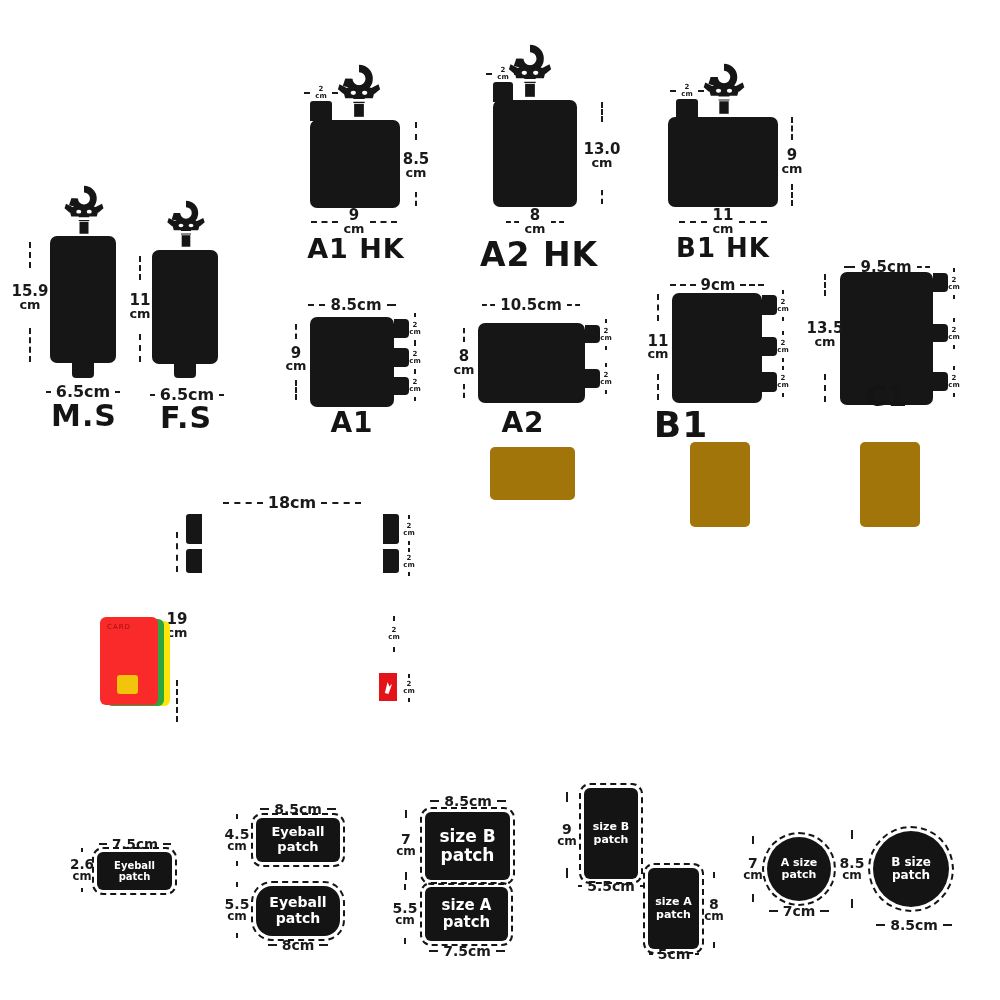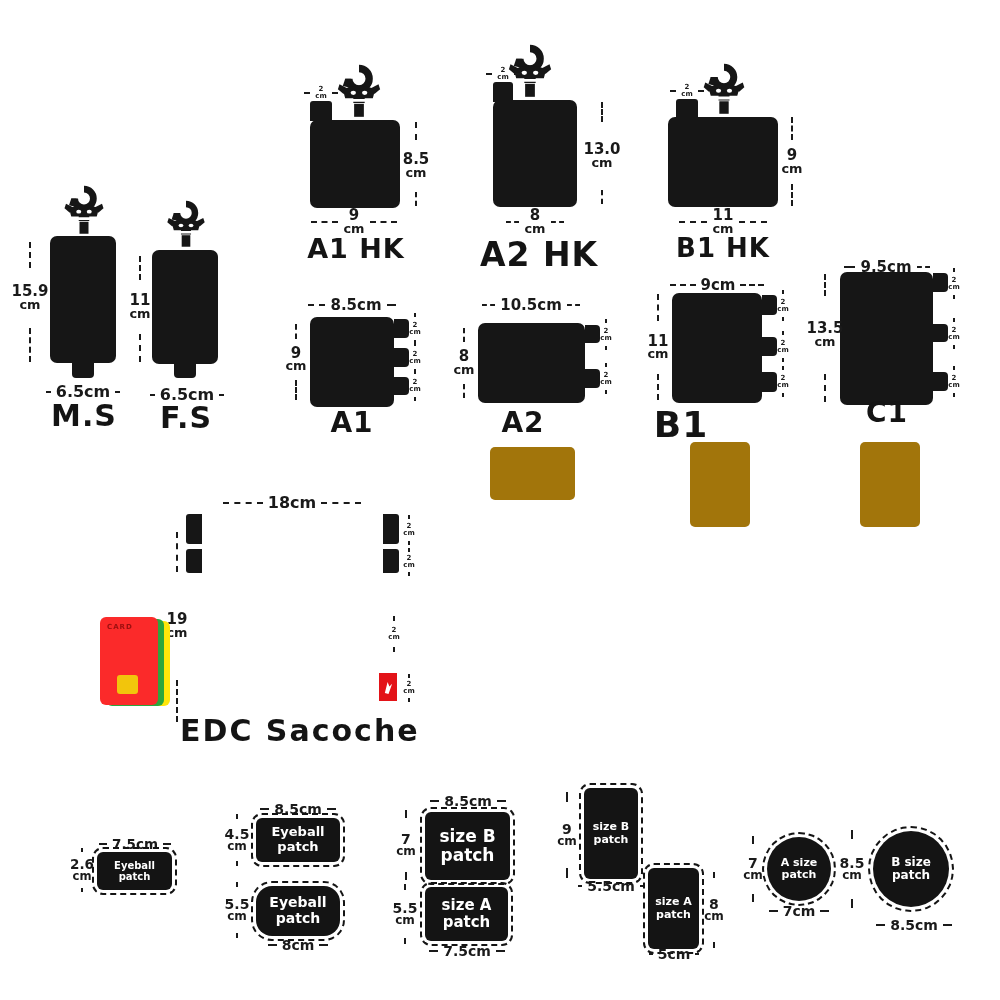--- a/index.html
+++ b/index.html
@@ -342,21 +342,21 @@
     <span class="tk" style="height:4px"></span>
   </div>
   <div class="vdim" style="left:808px;top:274px;width:34px;height:128px">
     <span class="tk" style="height:22px"></span>
     <span class="st">
         <span>13.5</span>
         <span class="u">cm</span>
       </span>
     <span class="tk" style="height:28px"></span>
   </div>
-  <div class="plabel" style="left:857px;top:396px;width:60px;font-size:28px">C1</div>
+  <div class="plabel" style="left:857px;top:380px;width:60px;font-size:28px">C1</div>
 
   <div class="gold" style="left:490px;top:447px;width:85px;height:53px"></div>
   <div class="gold" style="left:690px;top:442px;width:60px;height:85px"></div>
   <div class="gold" style="left:860px;top:442px;width:60px;height:85px"></div>
 
   <div class="hdim" style="left:196px;top:493px;width:192px;font-size:16px">
     <span class="dsh" style="width:40px"></span>
     <span>18cm</span>
     <span class="dsh" style="width:40px"></span>
   </div>
@@ -410,25 +410,24 @@
     <span class="st">
         <span>19</span>
         <span class="u">cm</span>
       </span>
     <span class="tk" style="height:42px"></span>
   </div>
 
   <div class="card" style="left:112px;top:621px;width:58px;height:85px;background:#ffe60a"></div>
   <div class="card" style="left:106px;top:619px;width:58px;height:87px;background:#2ca63e"></div>
   <div class="card" style="left:100px;top:617px;width:58px;height:88px;background:#fb2a2a">
-    <div style="position:absolute;left:7px;top:6px;font-size:7px;font-weight:700;color:#9c0f0f;letter-spacing:1px">CARD</div>
+    <div style="position:absolute;left:7px;top:6px;font-size:7px;font-weight:400;color:#9c0f0f;letter-spacing:1px">CARD</div>
     <div style="position:absolute;left:17px;top:58px;width:21px;height:19px;background:#f2c50c;border-radius:3px"></div>
   </div>
 
-  <div class="plabel" style="left:180px;top:713px;width:230px;font-size:30px;letter-spacing:2px">EDC Sacoche</div>
 
   <div class="hdim" style="left:95px;top:836px;width:80px;font-size:13.5px">
     <span class="dsh" style="width:8px"></span>
     <span>7.5cm</span>
     <span class="dsh" style="width:8px"></span>
   </div>
   <div class="vdim" style="left:68px;top:848px;width:28px;height:44px;font-size:13.5px">
     <span class="tk" style="height:4px"></span>
     <span class="st">
         <span>2.6</span>

